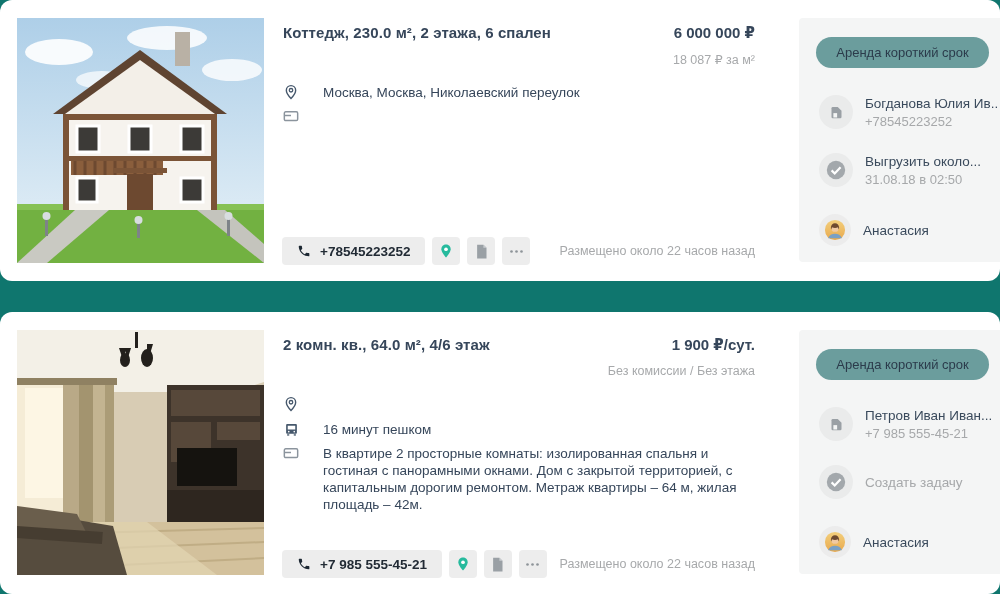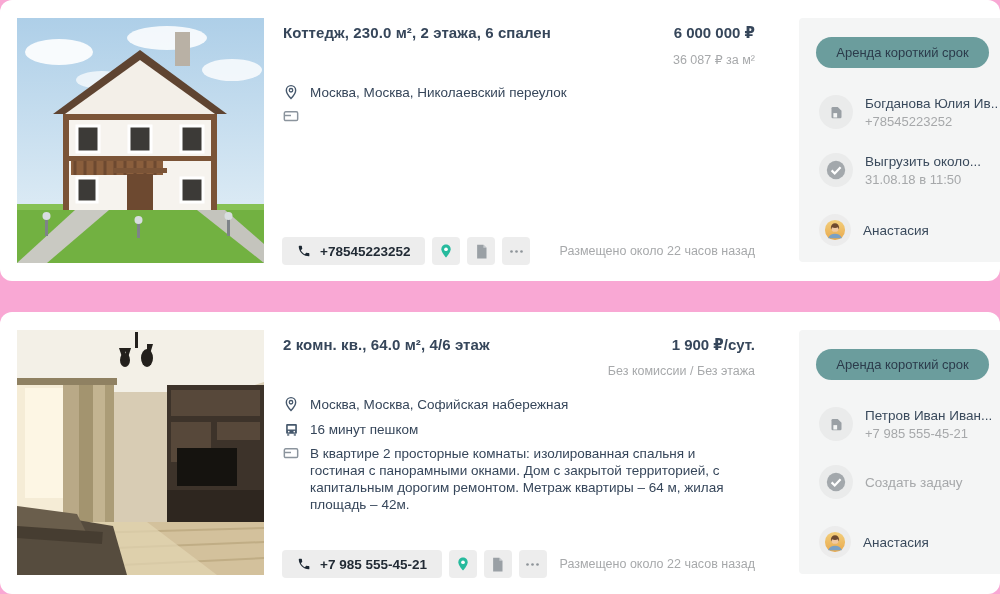--- a/index.html
+++ b/index.html
@@ -1,31 +1,31 @@
 <!DOCTYPE html>
 <html><head>
 <meta charset="utf-8">
 <style>
   * { margin:0; padding:0; box-sizing:border-box; }
   html,body { width:1000px; height:594px; background:#000; font-family:"Liberation Sans","DejaVu Sans",sans-serif; }
-  .canvas { position:relative; width:1000px; height:594px; background:#f9a8d4; overflow:hidden;text-decoration:underline; }
+  .canvas { position:relative; width:1000px; height:594px; background:#0f766e; overflow:hidden;text-decoration:underline; }
   .card { position:absolute; left:0; width:1000px; background:#fff; border-radius:12px; }
   .card.first { top:0; height:281px; }
   .card.second { top:312px; height:282px; }
 
   .photo { position:absolute; left:17px; top:18px; width:247px; height:245px; overflow:hidden; }
   .photo svg { display:block; }
 
   .content { position:absolute; left:283px; top:0; width:472px; height:100%; }
   .head-row { position:absolute; top:24px; left:0; right:0; display:flex; justify-content:space-between; align-items:baseline; }
   .title { font-size:15px; font-weight:700; color:#36465a; letter-spacing:.1px; }
   .price { font-size:15px; font-weight:700; color:#36465a; white-space:nowrap; margin-left:12px; }
   .price-note { position:absolute; top:52px; right:0; font-size:12.5px; color:#a7a9ab; }
 
-  .info-row { position:absolute; left:0; right:0; display:flex; align-items:flex-start; gap:11px; font-size:13.5px; color:#36465a; line-height:1.26; }
+  .info-row { position:absolute; left:0; right:0; display:flex; align-items:flex-start; gap:24px; font-size:13.5px; color:#36465a; line-height:1.26; }
   .info-row .ric { flex:0 0 16px; width:16px; height:16px; margin-top:0; display:flex; align-items:center; justify-content:center; }
   .row-loc { top:84px; }
   .row-desc-1 { top:108px; }
   .row-transport { top:109px; }
   .row-desc-2 { top:133px; width:462px; }
 
   .bottom-row { position:absolute; left:-1px; right:0; bottom:16px; display:flex; align-items:center; gap:7px; }
   .phone-btn { height:28px; display:flex; align-items:center; gap:9px; padding:0 15px; background:#ededed; border:none; border-radius:4px; font-family:inherit; font-size:13.5px; font-weight:700; color:#222b35; cursor:pointer; }
   .sq-btn { width:28px; height:28px; background:#ededed; border:none; border-radius:4px; display:flex; align-items:center; justify-content:center; cursor:pointer; }
   .posted { margin-left:auto; font-size:12.5px; color:#a7a9ab; }
@@ -108,21 +108,21 @@
             <circle cx="211.5" cy="198" r="4" fill="#d8dde0"></circle>
         </g>
       </svg>
     </div>
 
     <div class="content">
       <div class="head-row">
         <span class="title">Коттедж, 230.0 м², 2 этажа, 6 спален</span>
         <span class="price">6 000 000 ₽</span>
       </div>
-      <span class="price-note">36 087 ₽ за м²</span>
+      <span class="price-note">18 087 ₽ за м²</span>
 
       <div class="info-row row-loc">
         <span class="ric">
           <svg width="14" height="16" viewBox="0 0 24 26">
               <path d="M12 2C7.6 2 4 5.6 4 10c0 6 8 14 8 14s8-8 8-14c0-4.4-3.6-8-8-8z" fill="none" stroke="#46586c" stroke-width="2.4"></path>
               <circle cx="12" cy="10" r="3" fill="none" stroke="#46586c" stroke-width="2.2"></circle>
             </svg>
         </span>
         <span>Москва, Москва, Николаевский переулок</span>
       </div>
@@ -192,21 +192,21 @@
 
       <div class="side-row sr-2">
         <span class="circ">
           <svg width="22" height="22" viewBox="0 0 24 24">
               <circle cx="12" cy="12" r="10" fill="#a3a8ac"></circle>
               <polyline points="7.2,12.4 10.6,15.8 17,9" fill="none" stroke="#ffffff" stroke-width="2.4"></polyline>
             </svg>
         </span>
         <span class="txt">
           <div class="side-name">Выгрузить около...</div>
-          <div class="side-sub">31.08.18 в 11:50</div>
+          <div class="side-sub">31.08.18 в 02:50</div>
         </span>
       </div>
 
       <div class="side-row sr-3">
         <span class="avatar-outer">
           <svg width="22" height="22" viewBox="0 0 24 24">
               <defs>
                 <linearGradient id="av1" x1="0" y1="0" x2="0" y2="1">
                   <stop offset="0" stop-color="#f3cf7c"></stop>
                   <stop offset="1" stop-color="#e8a94e"></stop>
@@ -279,21 +279,20 @@
       </div>
       <span class="price-note">Без комиссии / Без этажа</span>
 
       <div class="info-row row-loc">
         <span class="ric">
           <svg width="14" height="16" viewBox="0 0 24 26">
               <path d="M12 2C7.6 2 4 5.6 4 10c0 6 8 14 8 14s8-8 8-14c0-4.4-3.6-8-8-8z" fill="none" stroke="#46586c" stroke-width="2.4"></path>
               <circle cx="12" cy="10" r="3" fill="none" stroke="#46586c" stroke-width="2.2"></circle>
             </svg>
         </span>
-        <span>Москва, Москва, Софийская набережная</span>
       </div>
 
       <div class="info-row row-transport">
         <span class="ric">
           <svg width="15" height="15" viewBox="0 0 24 24">
               <path d="M5 3h14a1.6 1.6 0 0 1 1.6 1.6V17a1.6 1.6 0 0 1-1.6 1.6H5A1.6 1.6 0 0 1 3.4 17V4.6A1.6 1.6 0 0 1 5 3z" fill="#46586c"></path>
               <rect x="6" y="6" width="12" height="6" fill="#ffffff"></rect>
               <circle cx="7.6" cy="15.4" r="1.3" fill="#ffffff"></circle>
               <circle cx="16.4" cy="15.4" r="1.3" fill="#ffffff"></circle>
               <rect x="5" y="19.6" width="3.4" height="2.2" fill="#46586c"></rect>

